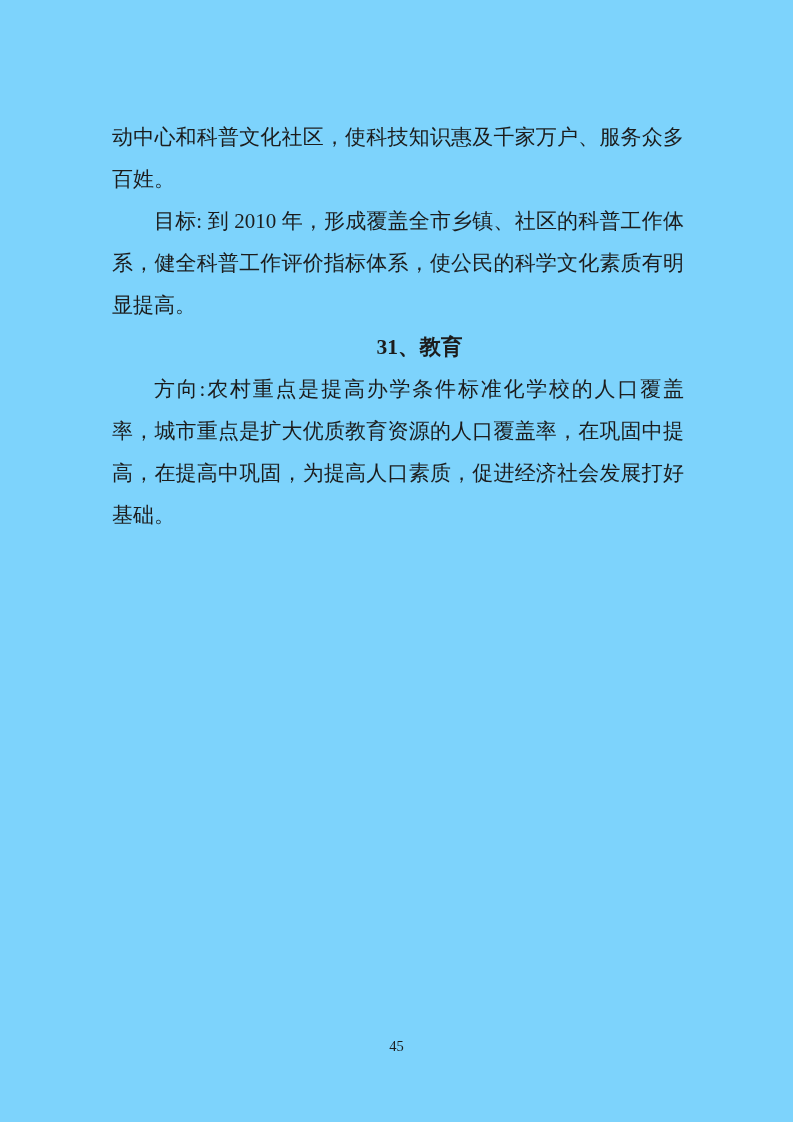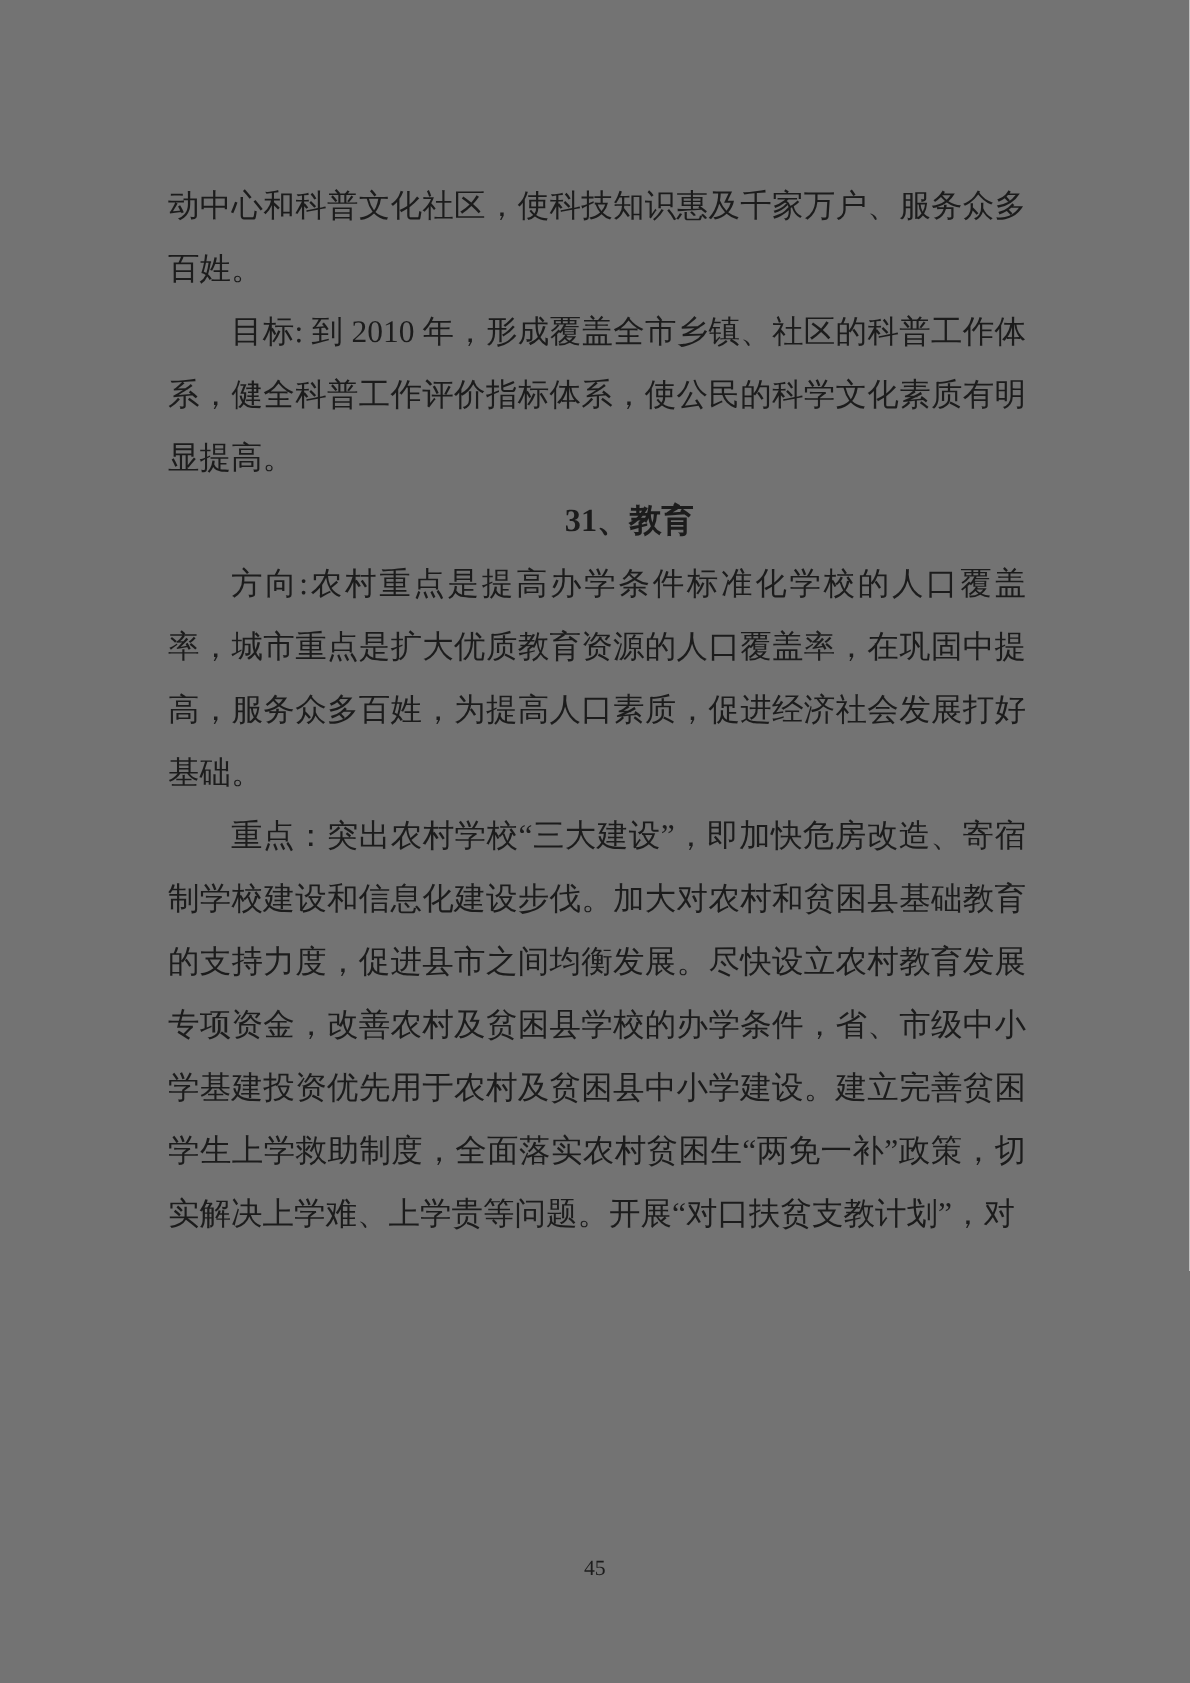--- a/index.html
+++ b/index.html
@@ -4,21 +4,21 @@
 <style>
   html, body {
     margin: 0;
     padding: 0;
     background: #ffffff;
   }
   .page {
     position: relative;
     width: 793px;
     height: 1122px;
-    background: #737373;
+    background: #7dd3fc;
     overflow: hidden;
     font-family: "Liberation Serif", "DejaVu Serif", serif;
     color: #1c1c1c;
   }
   .content {
     position: absolute;
     left: 112px;
     top: 116px;
     width: 572px;
     font-size: 21px;
@@ -55,17 +55,16 @@
   }
 </style>
 </head>
 <body>
 
 <div class="page">
   <div class="content">
     <p class="para-continued">动中心和科普文化社区，使科技知识惠及千家万户、服务众多百姓。</p>
     <p class="para">目标: 到 2010 年，形成覆盖全市乡镇、社区的科普工作体系，健全科普工作评价指标体系，使公民的科学文化素质有明显提高。</p>
     <p class="heading">31、教育</p>
-    <p class="para">方向:农村重点是提高办学条件标准化学校的人口覆盖率，城市重点是扩大优质教育资源的人口覆盖率，在巩固中提高，服务众多百姓，为提高人口素质，促进经济社会发展打好基础。</p>
-    <p class="para">重点：突出农村学校“三大建设”，即加快危房改造、寄宿制学校建设和信息化建设步伐。加大对农村和贫困县基础教育的支持力度，促进县市之间均衡发展。尽快设立农村教育发展专项资金，改善农村及贫困县学校的办学条件，省、市级中小学基建投资优先用于农村及贫困县中小学建设。建立完善贫困学生上学救助制度，全面落实农村贫困生“两免一补”政策，切实解决上学难、上学贵等问题。开展“对口扶贫支教计划”，对</p>
+    <p class="para">方向:农村重点是提高办学条件标准化学校的人口覆盖率，城市重点是扩大优质教育资源的人口覆盖率，在巩固中提高，在提高中巩固，为提高人口素质，促进经济社会发展打好基础。</p>
   </div>
   <div class="page-number">45</div>
 </div>
 
 </body></html>

